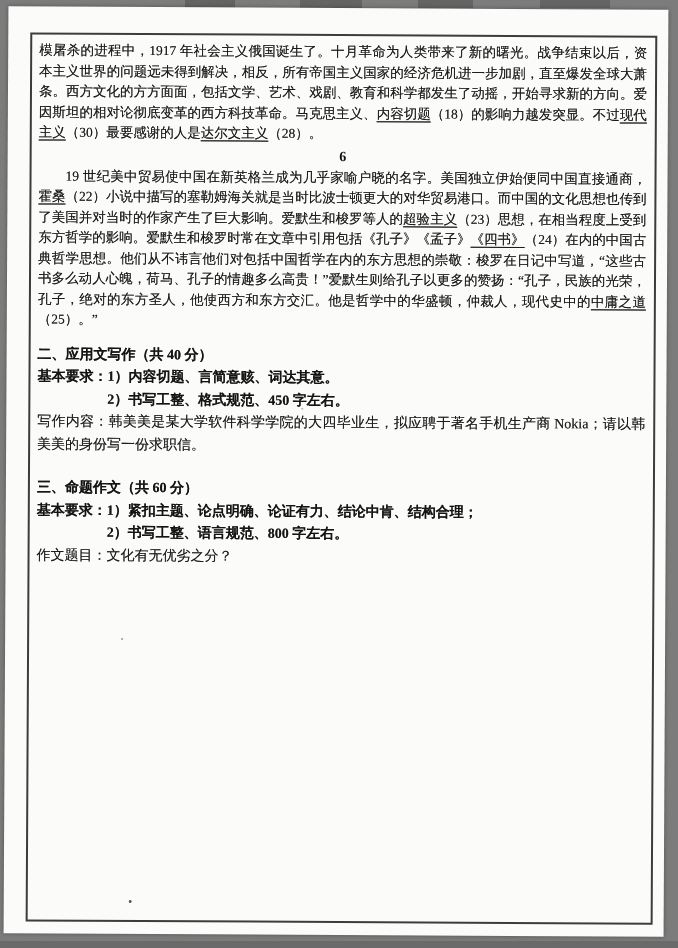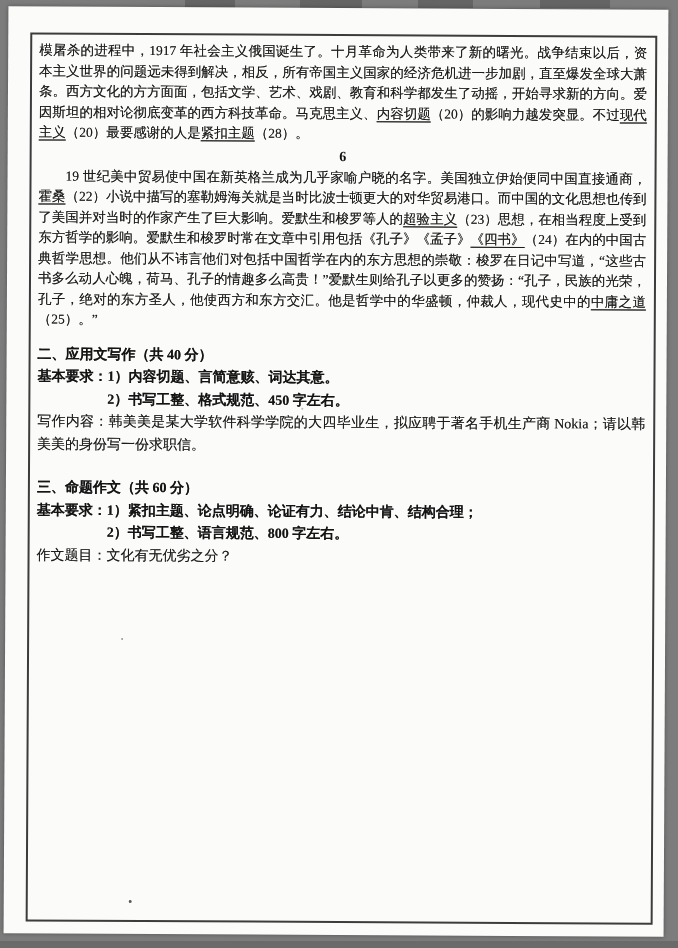--- a/index.html
+++ b/index.html
@@ -96,21 +96,21 @@
 
 <div class="scan-bg">
   <div class="top-patch" style="left:185px;width:50px;"></div>
   <div class="top-patch" style="left:300px;width:62px;"></div>
   <div class="top-patch" style="left:418px;width:55px;"></div>
   <div class="top-patch" style="left:540px;width:70px;"></div>
 
   <div class="page">
     <div class="frame">
 
-      <p class="body-text"><span>模屠杀的进程中，1917 年社会主义俄国诞生了。十月革命为人类带来了新的曙光。战争结束以后，资本主义世界的问题远未得到解决，相反，所有帝国主义国家的经济危机进一步加剧，直至爆发全球大萧条。西方文化的方方面面，包括文学、艺术、戏剧、教育和科学都发生了动摇，开始寻求新的方向。爱因斯坦的相对论彻底变革的西方科技革命。马克思主义、</span><span class="u">内容切题</span><span>（20）的影响力越发突显。不过</span><span class="u">现代主义</span><span>（20）最要感谢的人是</span><span class="u">紧扣主题</span><span>（28）。</span></p>
+      <p class="body-text"><span>模屠杀的进程中，1917 年社会主义俄国诞生了。十月革命为人类带来了新的曙光。战争结束以后，资本主义世界的问题远未得到解决，相反，所有帝国主义国家的经济危机进一步加剧，直至爆发全球大萧条。西方文化的方方面面，包括文学、艺术、戏剧、教育和科学都发生了动摇，开始寻求新的方向。爱因斯坦的相对论彻底变革的西方科技革命。马克思主义、</span><span class="u">内容切题</span><span>（18）的影响力越发突显。不过</span><span class="u">现代主义</span><span>（30）最要感谢的人是</span><span class="u">达尔文主义</span><span>（28）。</span></p>
 
       <div class="page-num">6</div>
 
       <p class="body-text p2"><span>19 世纪美中贸易使中国在新英格兰成为几乎家喻户晓的名字。美国独立伊始便同中国直接通商，</span><span class="u">霍桑</span><span>（22）小说中描写的塞勒姆海关就是当时比波士顿更大的对华贸易港口。而中国的文化思想也传到了美国并对当时的作家产生了巨大影响。爱默生和梭罗等人的</span><span class="u">超验主义</span><span>（23）思想，在相当程度上受到东方哲学的影响。爱默生和梭罗时常在文章中引用包括《孔子》《孟子》</span><span class="u">《四书》</span><span>（24）在内的中国古典哲学思想。他们从不讳言他们对包括中国哲学在内的东方思想的崇敬：梭罗在日记中写道，“这些古书多么动人心魄，荷马、孔子的情趣多么高贵！”爱默生则给孔子以更多的赞扬：“孔子，民族的光荣，孔子，绝对的东方圣人，他使西方和东方交汇。他是哲学中的华盛顿，仲裁人，现代史中的</span><span class="u">中庸之道</span><span>（25）。”</span></p>
 
       <div class="sections">
           <div class="section">
             <div class="sec-heading">二、应用文写作（共 40 分）</div>
             <div class="sec-line b">基本要求：1）内容切题、言简意赅、词达其意。</div>
             <div class="sec-line ind b">2）书写工整、格式规范、450 字左右。</div>

